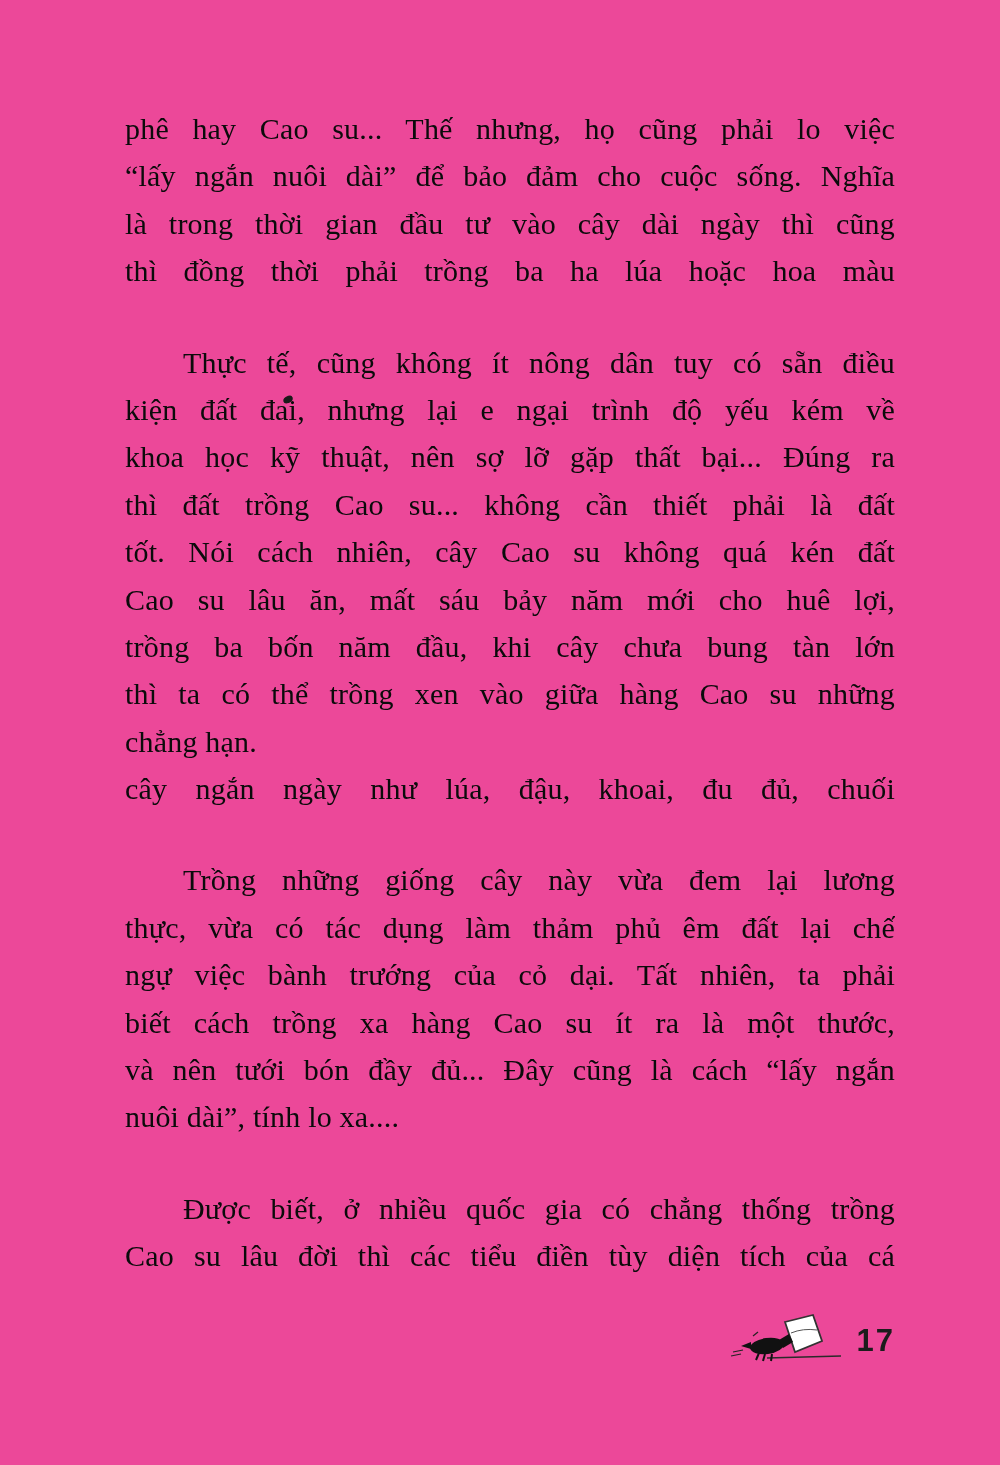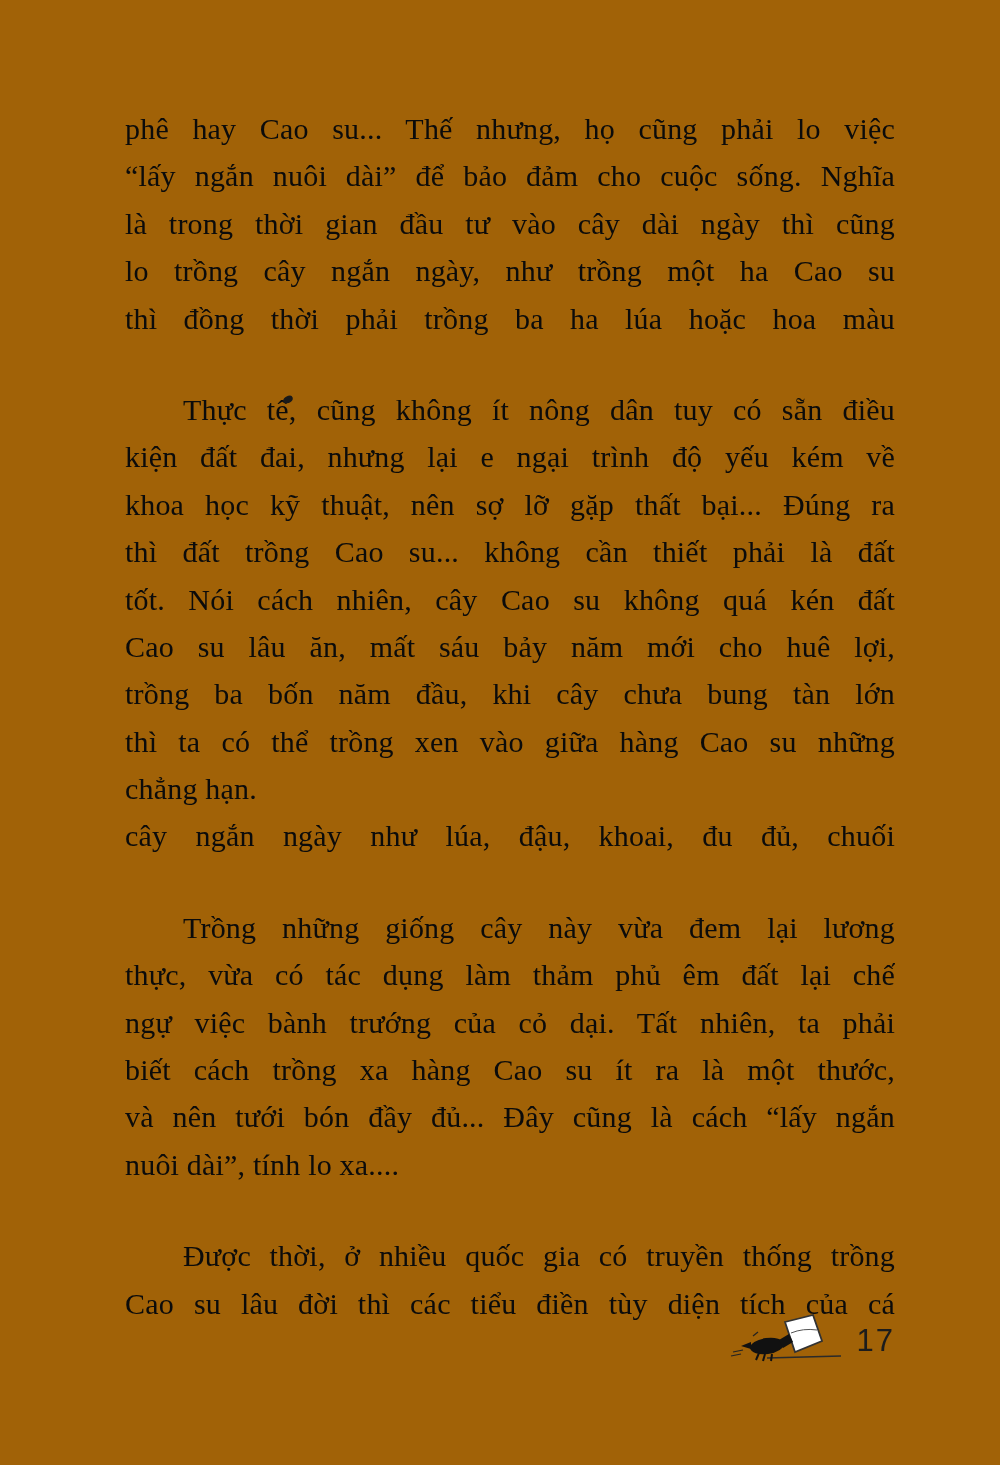--- a/index.html
+++ b/index.html
@@ -4,21 +4,21 @@
 <style>
   html, body { margin: 0; padding: 0; }
   body {
     width: 1000px; height: 1465px;
     background: #ffffff;
     font-family: "Liberation Serif", "DejaVu Serif", serif;
     color: #0b0b0b;
     position: relative;
     overflow: hidden;
   }
-  .page { position: absolute; inset: 0; background: #a16207; }
+  .page { position: absolute; inset: 0; background: #ec4899; }
   .text-block {
     position: absolute;
     left: 125px; top: 105px; width: 770px;
   }
   .para { margin: 0; padding: 0; }
   .line {
     font-size: 30px;
     line-height: 47.4px;
     height: 47.4px;
     text-align: justify;
@@ -42,38 +42,37 @@
     left: 125px; top: 1308px; width: 770px;
     display: flex;
     justify-content: flex-end;
     align-items: flex-end;
     gap: 10px;
   }
   .doodle { width: 118px; height: 58px; }
   .page-num {
     font-family: "Liberation Sans", "DejaVu Sans", sans-serif;
     font-size: 31px;
-    font-weight: 400;
+    font-weight: 700;
     color: #1c1c1c;
     line-height: 1;
     padding-bottom: 10px;
     letter-spacing: 2px;
   }
 </style>
 </head>
 <body>
 
 <div class="page">
 
   <div class="text-block">
       <div class="para">
         <div class="line">phê hay Cao su... Thế nhưng, họ cũng phải lo việc</div>
         <div class="line">“lấy ngắn nuôi dài” để bảo đảm cho cuộc sống. Nghĩa</div>
         <div class="line">là trong thời gian đầu tư vào cây dài ngày thì cũng</div>
-        <div class="line">lo trồng cây ngắn ngày, như trồng một ha Cao su</div>
         <div class="line">thì đồng thời phải trồng ba ha lúa hoặc hoa màu</div>
       </div>
       <div class="para">
         <div class="line indent">Thực tế, cũng không ít nông dân tuy có sẵn điều</div>
         <div class="line">kiện đất đai, nhưng lại e ngại trình độ yếu kém về</div>
         <div class="line">khoa học kỹ thuật, nên sợ lỡ gặp thất bại... Đúng ra</div>
         <div class="line">thì đất trồng Cao su... không cần thiết phải là đất</div>
         <div class="line">tốt. Nói cách nhiên, cây Cao su không quá kén đất</div>
         <div class="line">Cao su lâu ăn, mất sáu bảy năm mới cho huê lợi,</div>
         <div class="line">trồng ba bốn năm đầu, khi cây chưa bung tàn lớn</div>
@@ -83,21 +82,21 @@
       </div>
       <div class="para">
         <div class="line indent">Trồng những giống cây này vừa đem lại lương</div>
         <div class="line">thực, vừa có tác dụng làm thảm phủ êm đất lại chế</div>
         <div class="line">ngự việc bành trướng của cỏ dại. Tất nhiên, ta phải</div>
         <div class="line">biết cách trồng xa hàng Cao su ít ra là một thước,</div>
         <div class="line">và nên tưới bón đầy đủ... Đây cũng là cách “lấy ngắn</div>
         <div class="line last">nuôi dài”, tính lo xa....</div>
       </div>
       <div class="para">
-        <div class="line indent">Được thời, ở nhiều quốc gia có truyền thống trồng</div>
+        <div class="line indent">Được biết, ở nhiều quốc gia có chẳng thống trồng</div>
         <div class="line">Cao su lâu đời thì các tiểu điền tùy diện tích của cá</div>
       </div>
     </div>
 
   <div class="ink-smudge"></div>
 
   <div class="footer">
     <svg class="doodle" viewBox="0 0 118 58" xmlns="http://www.w3.org/2000/svg">
 
       <line x1="38" y1="50" x2="112" y2="48" stroke="#2a2a2a" stroke-width="1.6"></line>

